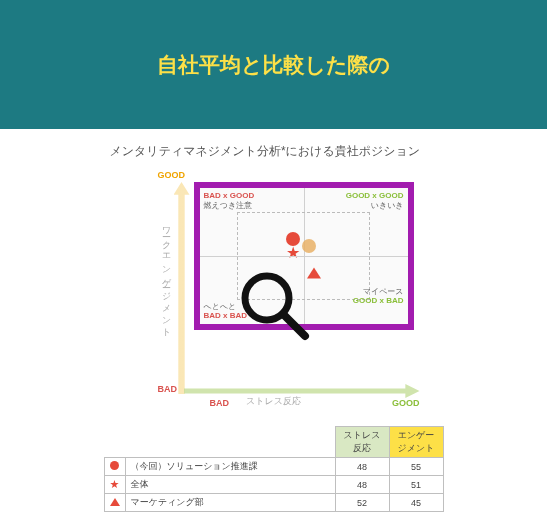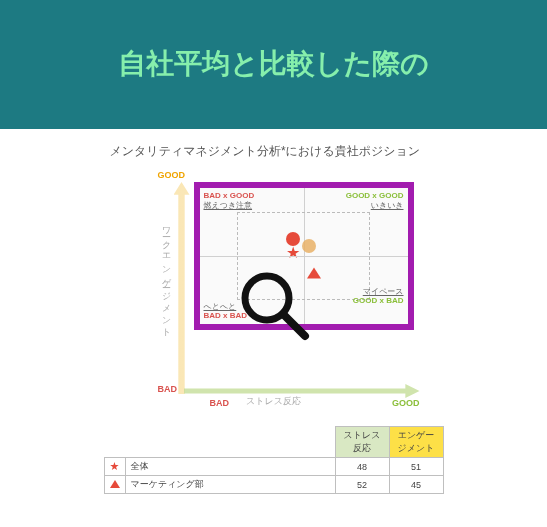--- a/index.html
+++ b/index.html
@@ -7,26 +7,26 @@
     width: 547px;
     height: 527px;
     font-family: "Hiragino Sans", "Meiryo", sans-serif;
     background: #fff;
     position: relative;
   }
   .hero {
     width: 100%;
     height: 129px;
     background: #1d7a82;
-    color: #86efac;
+    color: #fde047;
     display: flex;
     align-items: center;
     justify-content: center;
     text-align: center;
-    font-size: 28px;
+    font-size: 21px;
     font-weight: 600;
     line-height: 1.6;
   }
   .report {
     margin: 0 auto;
     width: 380px;
     padding-top: 8px;
   }
   .report-title {
     font-size: 12px;
@@ -101,21 +101,21 @@
     left: 18%; top: 18%;
     width: 64%; height: 64%;
     border: 1px dashed #bbb;
   }
   .corner-lbl {
     position: absolute;
     font-size: 8px;
     line-height: 1.2;
   }
   .corner-lbl .tag { font-weight: 700; }
-  .corner-lbl .sub { color: #666; text-decoration: underline; }
+  .corner-lbl .sub { color: #666; }
   .tl { left: 4px; top: 3px; }
   .tr { right: 4px; top: 3px; text-align: right;}
   .bl { left: 4px; bottom: 3px; }
   .br { right: 4px; bottom: 18px; text-align: right;}
   .bad-c { color: #d9534f; }
   .good-c { color: #8bbf3a; padding-left: 28px; }
 
   .pt { position: absolute; transform: translate(-50%, -50%); }
   .pt-circle-red { width: 14px; height: 14px; border-radius: 50%; background: #e64a3a; }
   .pt-circle-gold{ width: 14px; height: 14px; border-radius: 50%; background: #e7b066; opacity:.85;}
@@ -210,20 +210,26 @@
   </div>
 
   <table class="tbl">
     <tbody>
         <tr>
       <th class="blank" colspan="2"></th>
       <th class="num h-stress">ストレス反応</th>
       <th class="num h-engage">エンゲージメント</th>
     </tr>
     <tr>
+      <td class="marker-cell"><span class="m-circle-red"></span></td>
+      <td>（今回）ソリューション推進課</td>
+      <td class="num">48</td>
+      <td class="num">55</td>
+    </tr>
+    <tr>
       <td class="marker-cell"><span class="m-star">★</span></td>
       <td>全体</td>
       <td class="num">48</td>
       <td class="num">51</td>
     </tr>
     <tr>
       <td class="marker-cell"><span class="m-tri"></span></td>
       <td>マーケティング部</td>
       <td class="num">52</td>
       <td class="num">45</td>

